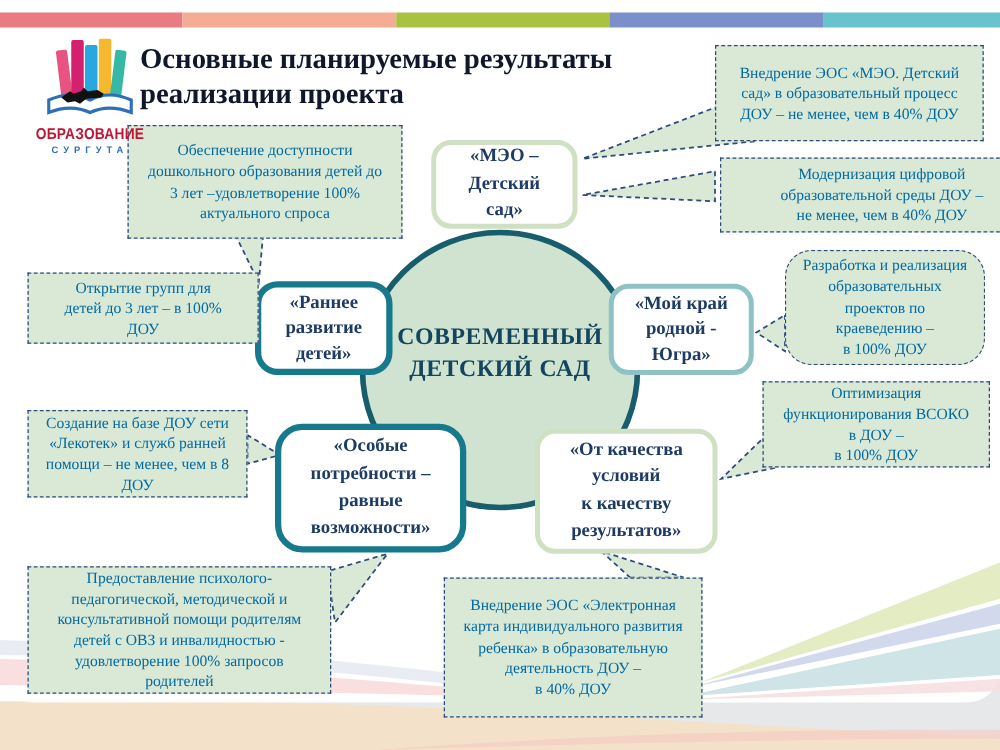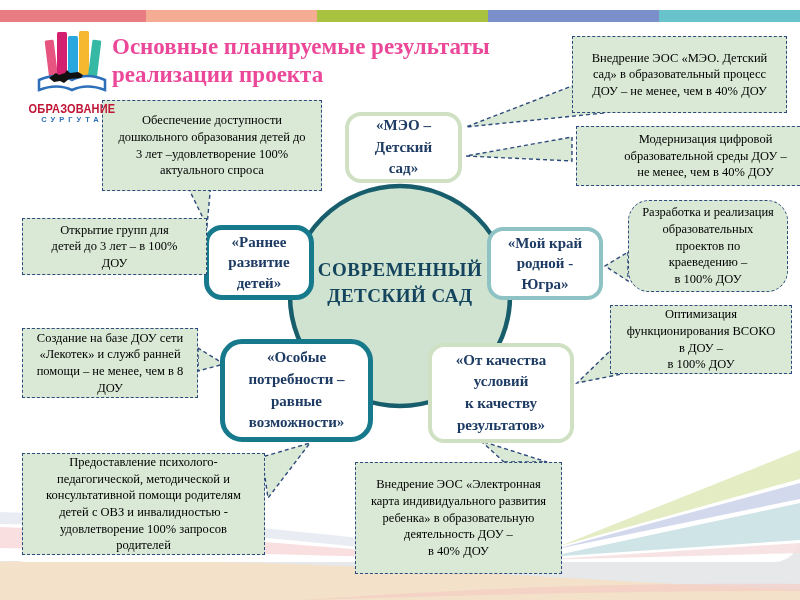--- a/index.html
+++ b/index.html
@@ -5,27 +5,27 @@
   html,body{margin:0;padding:0;}
   #slide{
     position:relative;width:800px;height:600px;background:#ffffff;
     overflow:hidden;font-family:"Liberation Serif",serif;
   }
   svg{display:block;}
   .layer{position:absolute;left:0;top:0;}
   
   .title{
     position:absolute;left:112px;top:33px;width:440px;
-    font-size:23px;font-weight:bold;color:#ec4899;line-height:1.22;
+    font-size:23px;font-weight:bold;color:#0f172a;line-height:1.22;
     white-space:pre-line;z-index:4;
   }
   .callout{
     position:absolute;z-index:3;
     background:#d9e9d6;border:1.5px dashed #2d4a7a;
-    color:#000000;font-size:12.5px;line-height:1.33;text-align:center;
+    color:#0369a1;font-size:12.5px;line-height:1.33;text-align:center;
     display:flex;align-items:center;justify-content:center;
     white-space:pre-line;box-sizing:border-box;padding:3px 6px;
   }
   .node{
     position:absolute;z-index:3;background:#ffffff;
     color:#1d3b63;font-size:15px;font-weight:bold;line-height:1.45;
     text-align:center;display:flex;align-items:center;justify-content:center;
     white-space:pre-line;box-sizing:border-box;padding:2px 4px;
   }
   .node-sage{border:4px solid #cfe1c2;border-radius:16px;}

